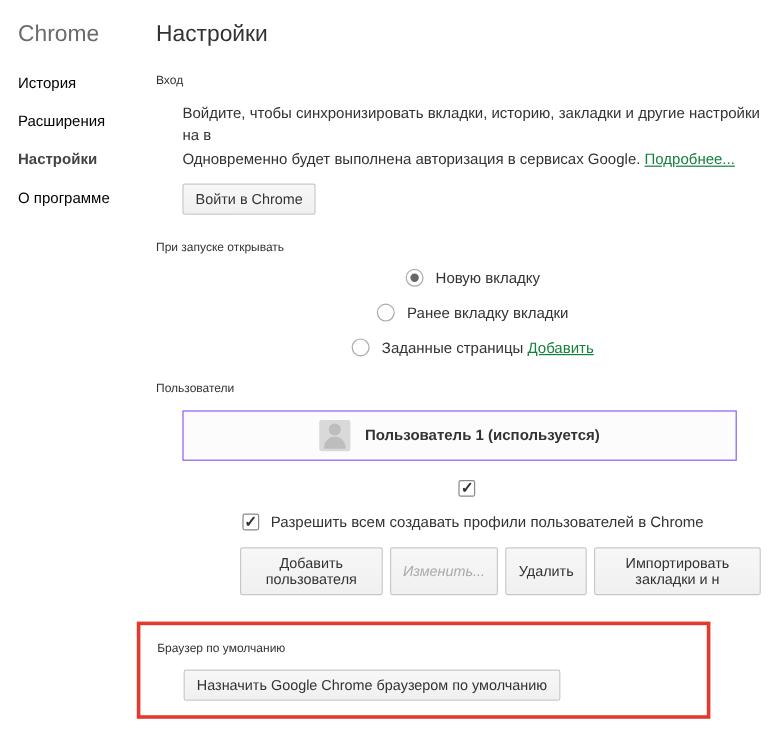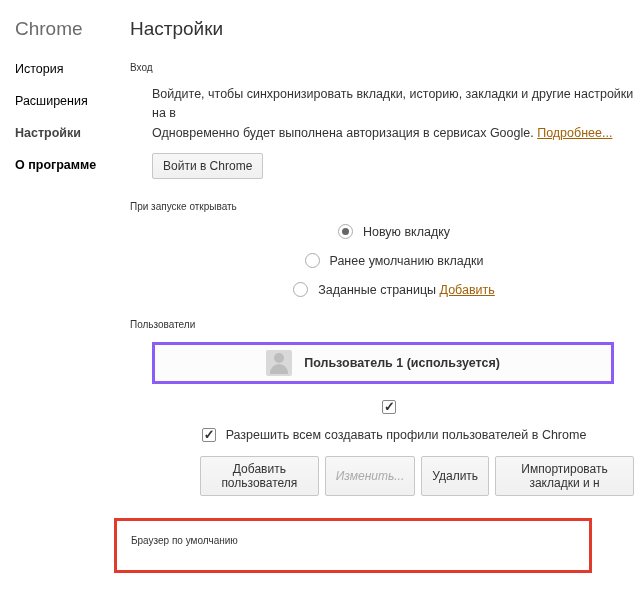--- a/index.html
+++ b/index.html
@@ -33,21 +33,20 @@
     font-size: 12.5px;
     color: #000000;
     margin-bottom: 18px;
     cursor: pointer;
   }
   .nav-item.active {
     color: #444;
     font-weight: bold;
   }
   .nav-item.sep-above {
-    font-weight: bold;
   }
   .main {
     flex: 1;
     padding: 18px 0 0 0;
   }
   .page-title {
     font-size: 19px;
     color: #333;
     margin-bottom: 22px;
     font-weight: 400;
@@ -65,21 +64,21 @@
   .indent {
     padding-left: 22px;
   }
   .desc {
     font-size: 12.5px;
     color: #333;
     line-height: 1.55;
     margin-bottom: 10px;
   }
   a.link {
-    color: #a16207;
+    color: #15803d;
     text-decoration: underline;
     cursor: pointer;
   }
   .btn {
     display: inline-block;
     font-size: 12px;
     color: #333;
     background: linear-gradient(#f7f7f7, #f0f0f0);
     border: 1px solid #c7c7c7;
     border-radius: 2px;
@@ -130,21 +129,21 @@
     top: -2px; left: 1px;
     font-size: 13px;
     color: #333;
     font-weight: bold;
   }
   .user-card {
     display: flex;
     align-items: center;
     width: 462px;
     height: 42px;
-    border: 3px solid #8b5cf6;
+    border: 1px solid #8b5cf6;
     background: #fcfcfc;
     padding: 0 20px;
     margin-bottom: 16px;
   }
   .avatar {
     width: 26px; height: 26px;
     background: #d9d9d9;
     border-radius: 2px;
     margin-right: 12px;
     position: relative;
@@ -212,21 +211,21 @@
 
     <div class="section">
       <div class="section-title">При запуске открывать</div>
       <div class="indent">
         <div class="radio-row">
           <span class="radio checked"></span>
           <span>Новую вкладку</span>
         </div>
         <div class="radio-row">
           <span class="radio"></span>
-          <span>Ранее умолчанию вкладки</span>
+          <span>Ранее вкладку вкладки</span>
         </div>
         <div class="radio-row">
           <span class="radio"></span>
           <span>Заданные страницы</span>
           &nbsp;<a class="link">Добавить</a>
         </div>
       </div>
     </div>
 
     <div class="section">
@@ -248,17 +247,21 @@
           <button class="btn disabled">Изменить...</button>
           <button class="btn">Удалить</button>
           <button class="btn">Импортировать закладки и н</button>
         </div>
       </div>
     </div>
 
     <div class="section">
       <div class="highlight-box">
         <div class="section-title">Браузер по умолчанию</div>
+        <div class="indent">
+          <button class="btn">Назначить Google Chrome браузером по умолчанию</button>
+          
+        </div>
       </div>
     </div>
 
   </main>
 </div>
 
 </body></html>

